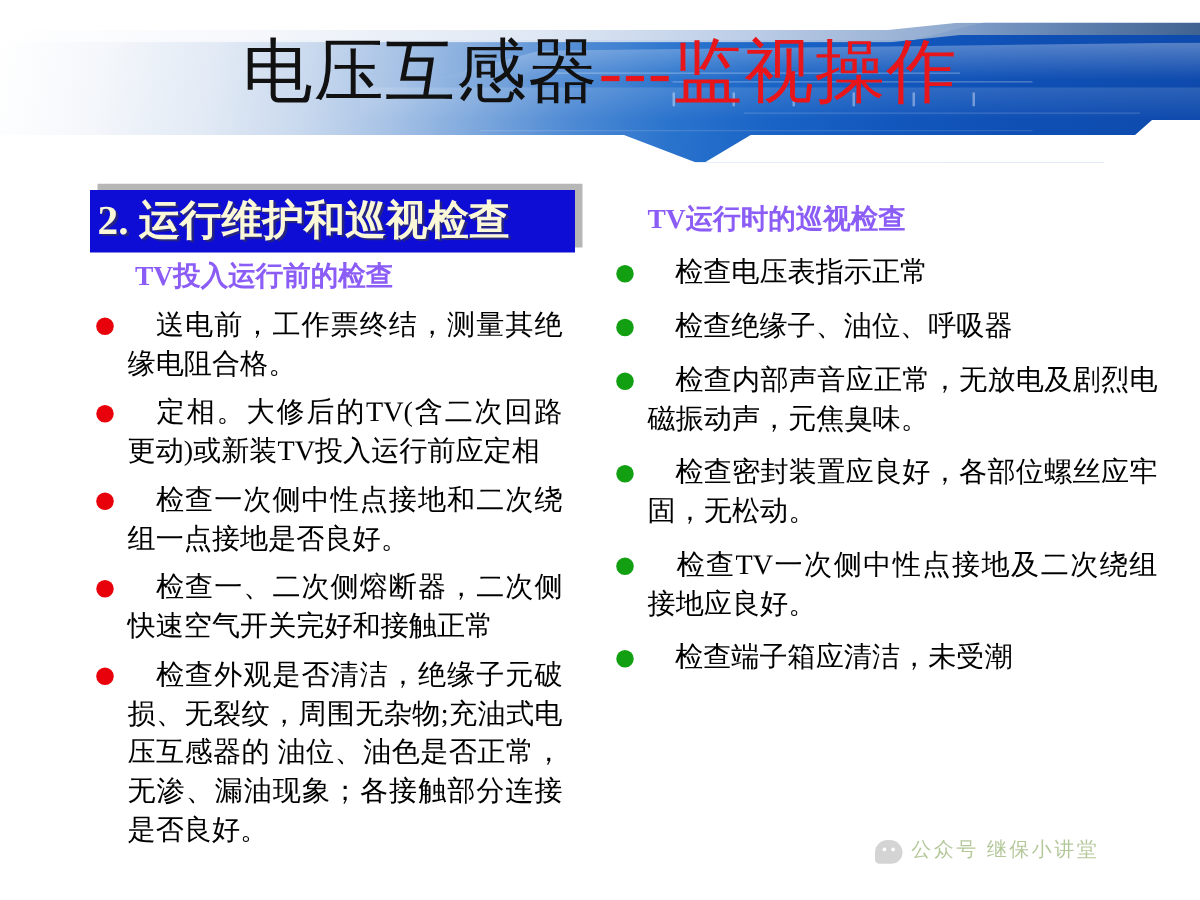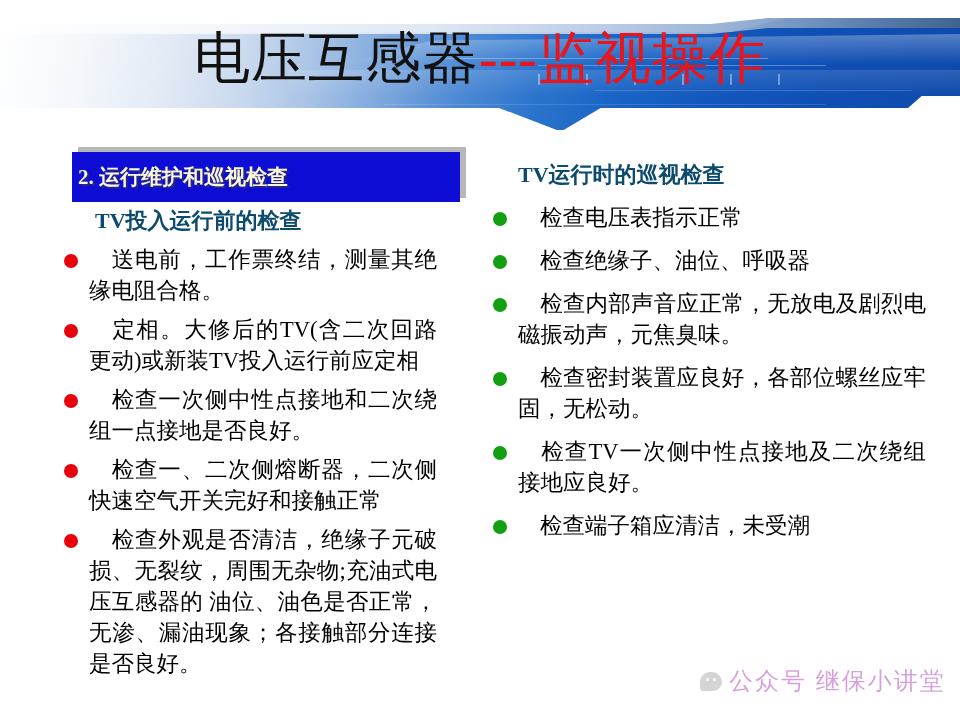--- a/index.html
+++ b/index.html
@@ -139,38 +139,38 @@
     width: 388px;
     height: 50px;
     background: #0d0dd6;
     display: flex;
     align-items: center;
     box-sizing: border-box;
     padding: 0 6px;
   }
   .sec-box-text {
     color: #fbf8d8;
-    font-size: 21px;
+    font-size: 33px;
     line-height: 34px;
     font-weight: 700;
     white-space: nowrap;
     text-shadow: 2px 2px 0 rgba(60,60,60,.55);
     font-family: "Liberation Serif", "DejaVu Serif", serif;
   }
 
   
   .col {
     position: absolute;
     box-sizing: border-box;
   }
-  .col-left  { left: 43px;  top: 206px; width: 410px; }
+  .col-left  { left: 56px;  top: 206px; width: 410px; }
   .col-right { left: 472px; top: 160px; width: 470px; }
 
   .col-heading {
-    color: #0c4a6e;
+    color: #8b5cf6;
     font-weight: 700;
     font-size: 22px;
     line-height: 30px;
     font-family: "Liberation Serif", "DejaVu Serif", serif;
     white-space: nowrap;
   }
   .col-left .col-heading  { padding-left: 52px; }
   .col-right .col-heading { padding-left: 46px; }
 
   .bullets { list-style: none; margin: 16px; padding: 0; }
@@ -227,22 +227,22 @@
     content: "";
     position: absolute;
     top: 6px;
     width: 3px; height: 3px;
     border-radius: 50%;
     background: #ffffff;
   }
   .watermark .wm-icon::before { left: 6px; }
   .watermark .wm-icon::after  { left: 13px; }
   .watermark .wm-text {
-    color: #a21caf;
-    font-size: 24px;
+    color: #4d7c0f;
+    font-size: 16px;
     line-height: 26px;
     letter-spacing: 2px;
     white-space: nowrap;
     font-family: "Liberation Sans", "DejaVu Sans", sans-serif;
   }
 </style>
 </head>
 <body>
 
 <div id="slide">

